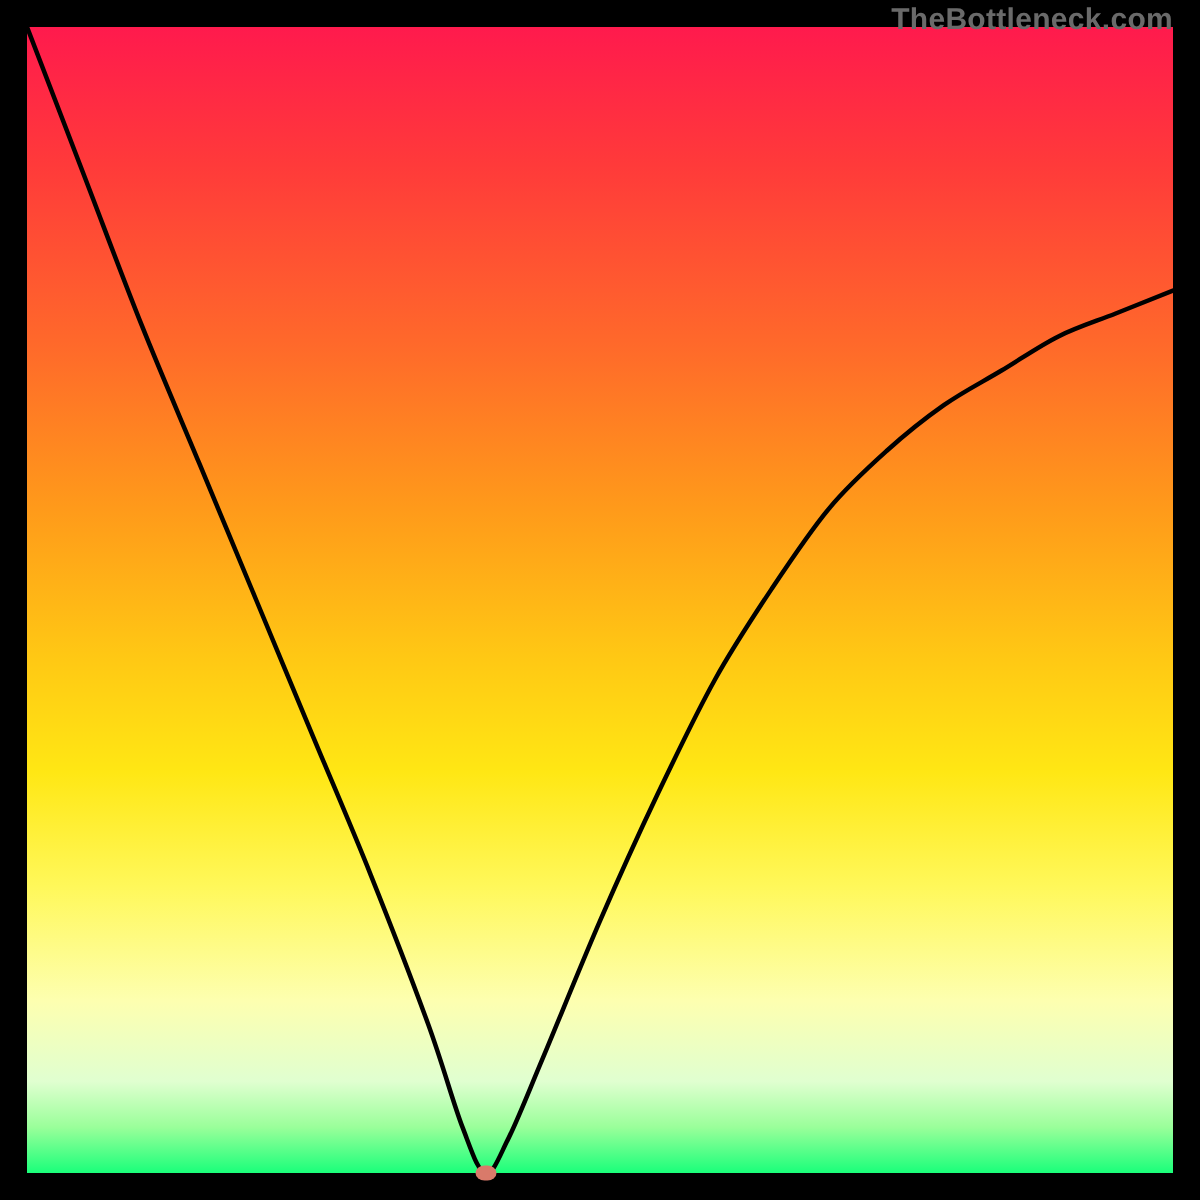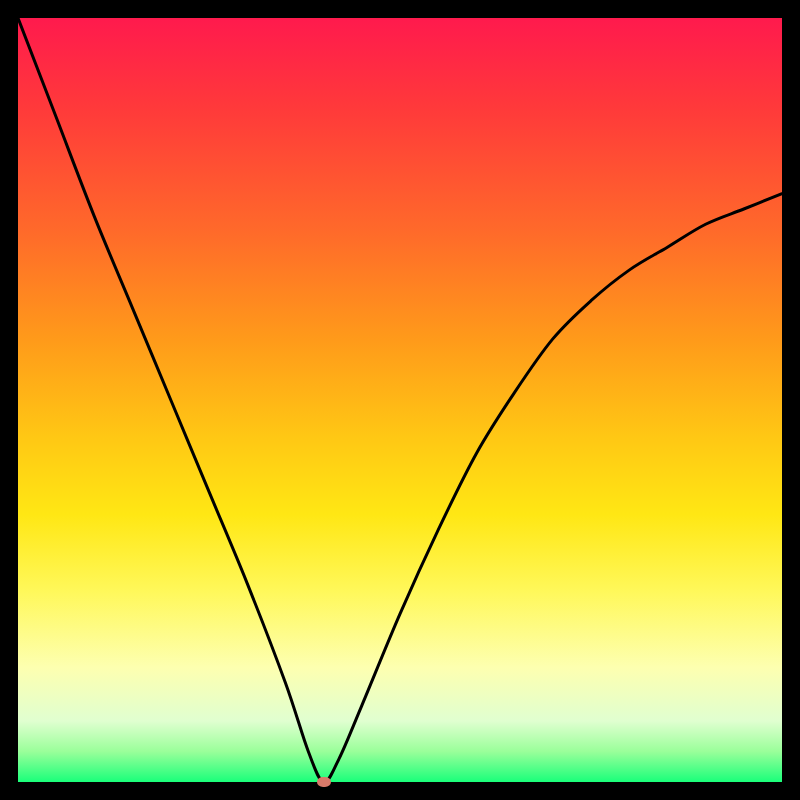--- a/index.html
+++ b/index.html
@@ -58,13 +58,14 @@
 </style>
 </head>
 <body>
 
 <div class="container">
   <div class="plot-area"></div>
   <svg class="curve-svg" viewBox="0 0 764 764" preserveAspectRatio="none">
     <path id="curve-path" fill="none" stroke="#000" stroke-width="3" stroke-linejoin="round" stroke-linecap="round" d="M 0.00 0.00 C 6.37 16.55, 25.47 66.21, 38.20 99.32 C 50.93 132.43, 63.67 166.81, 76.40 198.64 C 89.13 230.47, 101.87 259.76, 114.60 290.32 C 127.33 320.88, 140.07 351.44, 152.80 382.00 C 165.53 412.56, 178.27 443.12, 191.00 473.68 C 203.73 504.24, 216.47 533.53, 229.20 565.36 C 241.93 597.19, 257.21 636.67, 267.40 664.68 C 277.59 692.69, 283.95 716.89, 290.32 733.44 C 296.69 749.99, 300.51 762.73, 305.60 764.00 C 310.69 765.27, 314.51 753.81, 320.88 741.08 C 327.25 728.35, 333.61 711.79, 343.80 687.60 C 353.99 663.41, 369.27 625.21, 382.00 595.92 C 394.73 566.63, 407.47 538.62, 420.20 511.88 C 432.93 485.14, 445.67 458.40, 458.40 435.48 C 471.13 412.56, 483.87 393.46, 496.60 374.36 C 509.33 355.26, 522.07 336.16, 534.80 320.88 C 547.53 305.60, 560.27 294.14, 573.00 282.68 C 585.73 271.22, 598.47 261.03, 611.20 252.12 C 623.93 243.21, 636.67 236.84, 649.40 229.20 C 662.13 221.56, 674.87 212.65, 687.60 206.28 C 700.33 199.91, 713.07 196.09, 725.80 191.00 C 738.53 185.91, 757.63 178.27, 764.00 175.72"></path>
   </svg>
   <div id="marker" class="marker" style="left: 323.6px; top: 782px; background: rgb(217, 122, 106);"></div>
+  <div class="watermark">TheBottleneck.com</div>
 </div>
 
 </body></html>

